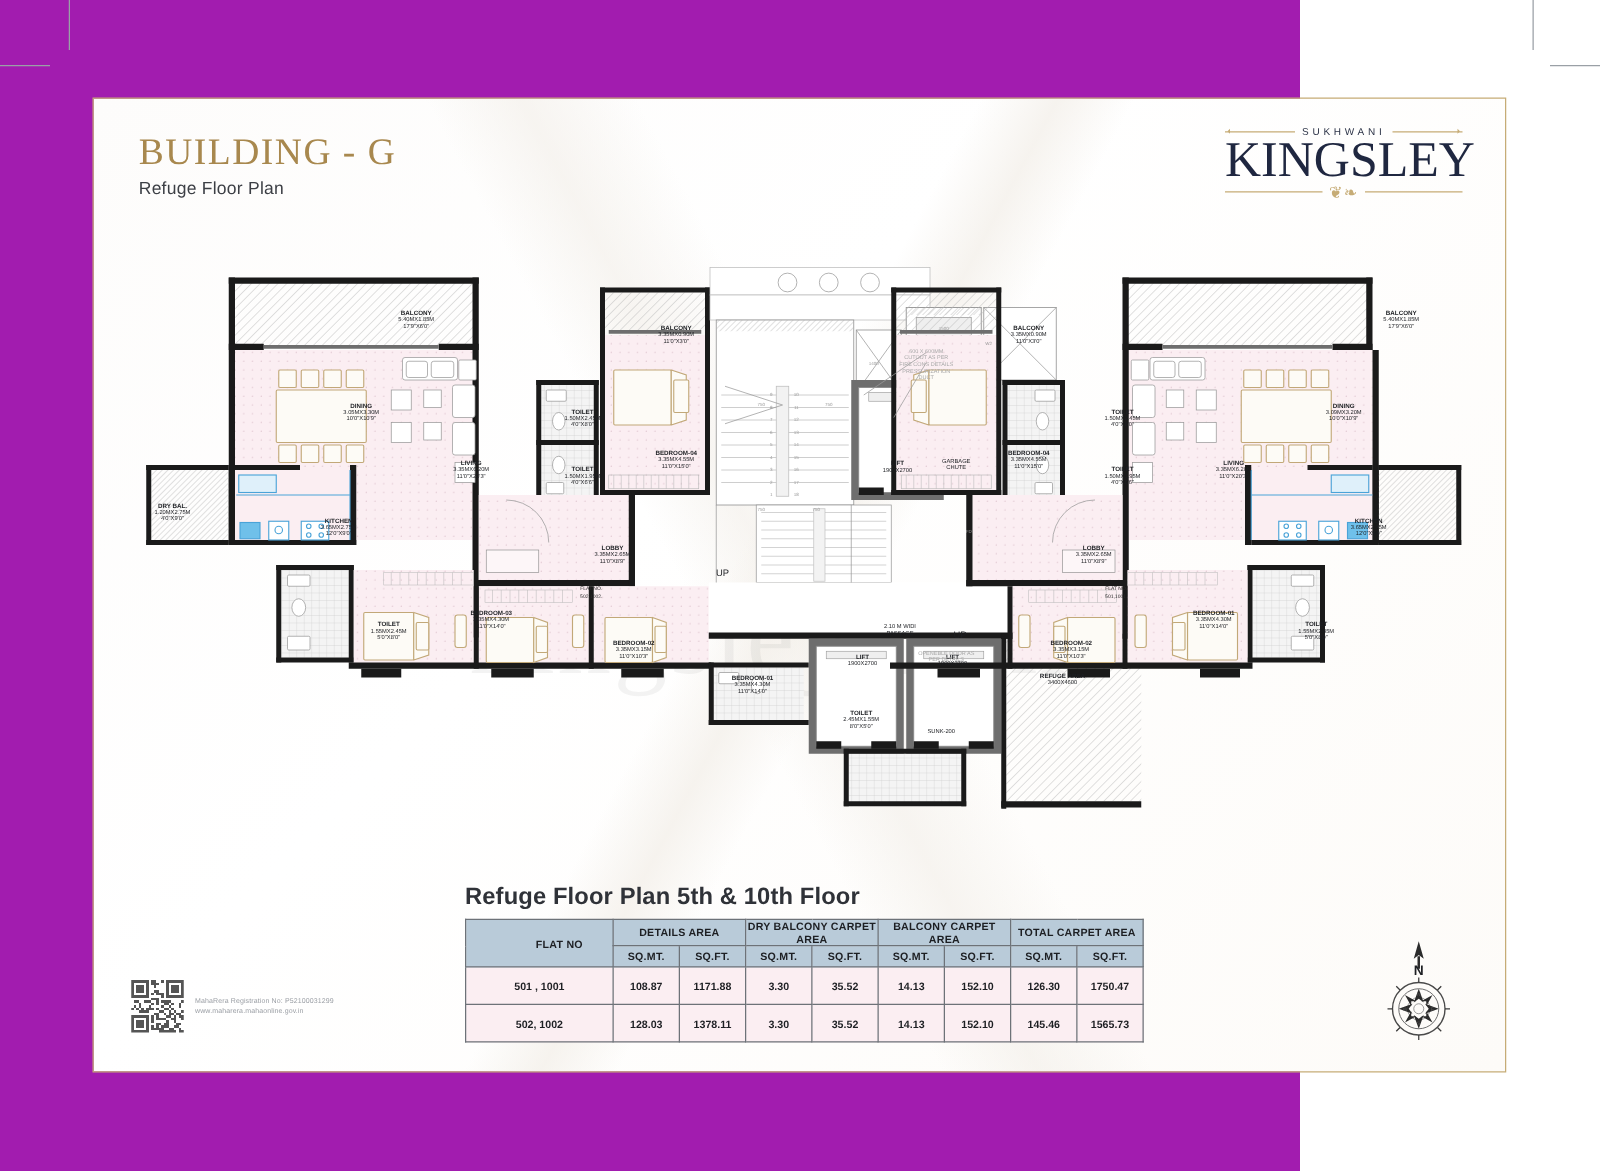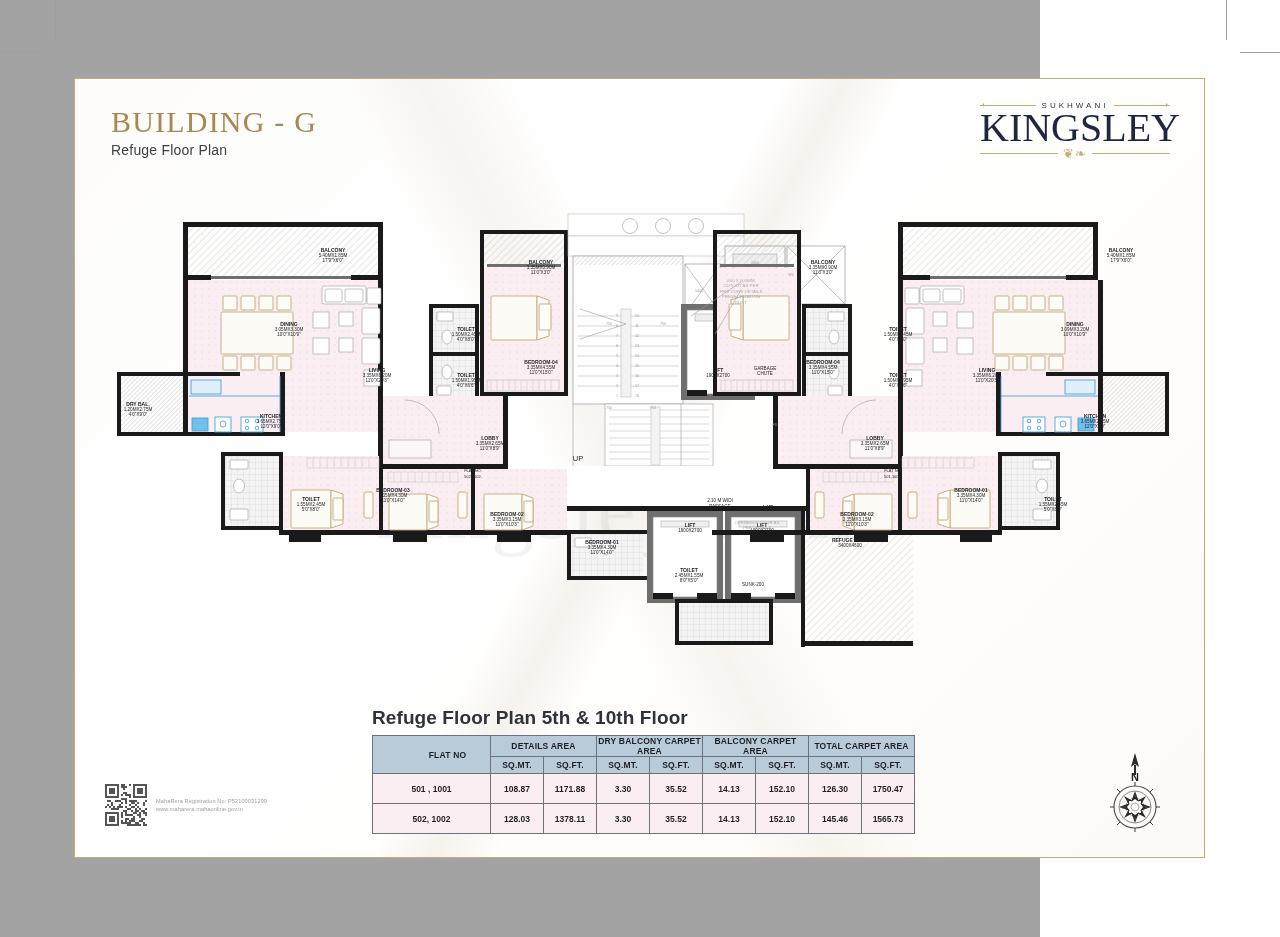--- a/index.html
+++ b/index.html
@@ -6,21 +6,21 @@
   html, body {
     margin: 0; padding: 0;
     width: 1280px; height: 937px;
     background: #ffffff;
     font-family: "Liberation Sans", sans-serif;
     overflow: hidden;
   }
   #page {
     position: relative;
     width: 1040px; height: 937px;
-    background: #a3a3a3;
+    background: #a21caf;
   }
   
   .crop { position: absolute; background: #9aa0a6; }
   .crop.v { width: 1px; height: 40px; }
   .crop.h { width: 40px; height: 1px; }
 
   
   #sheet {
     position: absolute;
     left: 74px; top: 78px;

